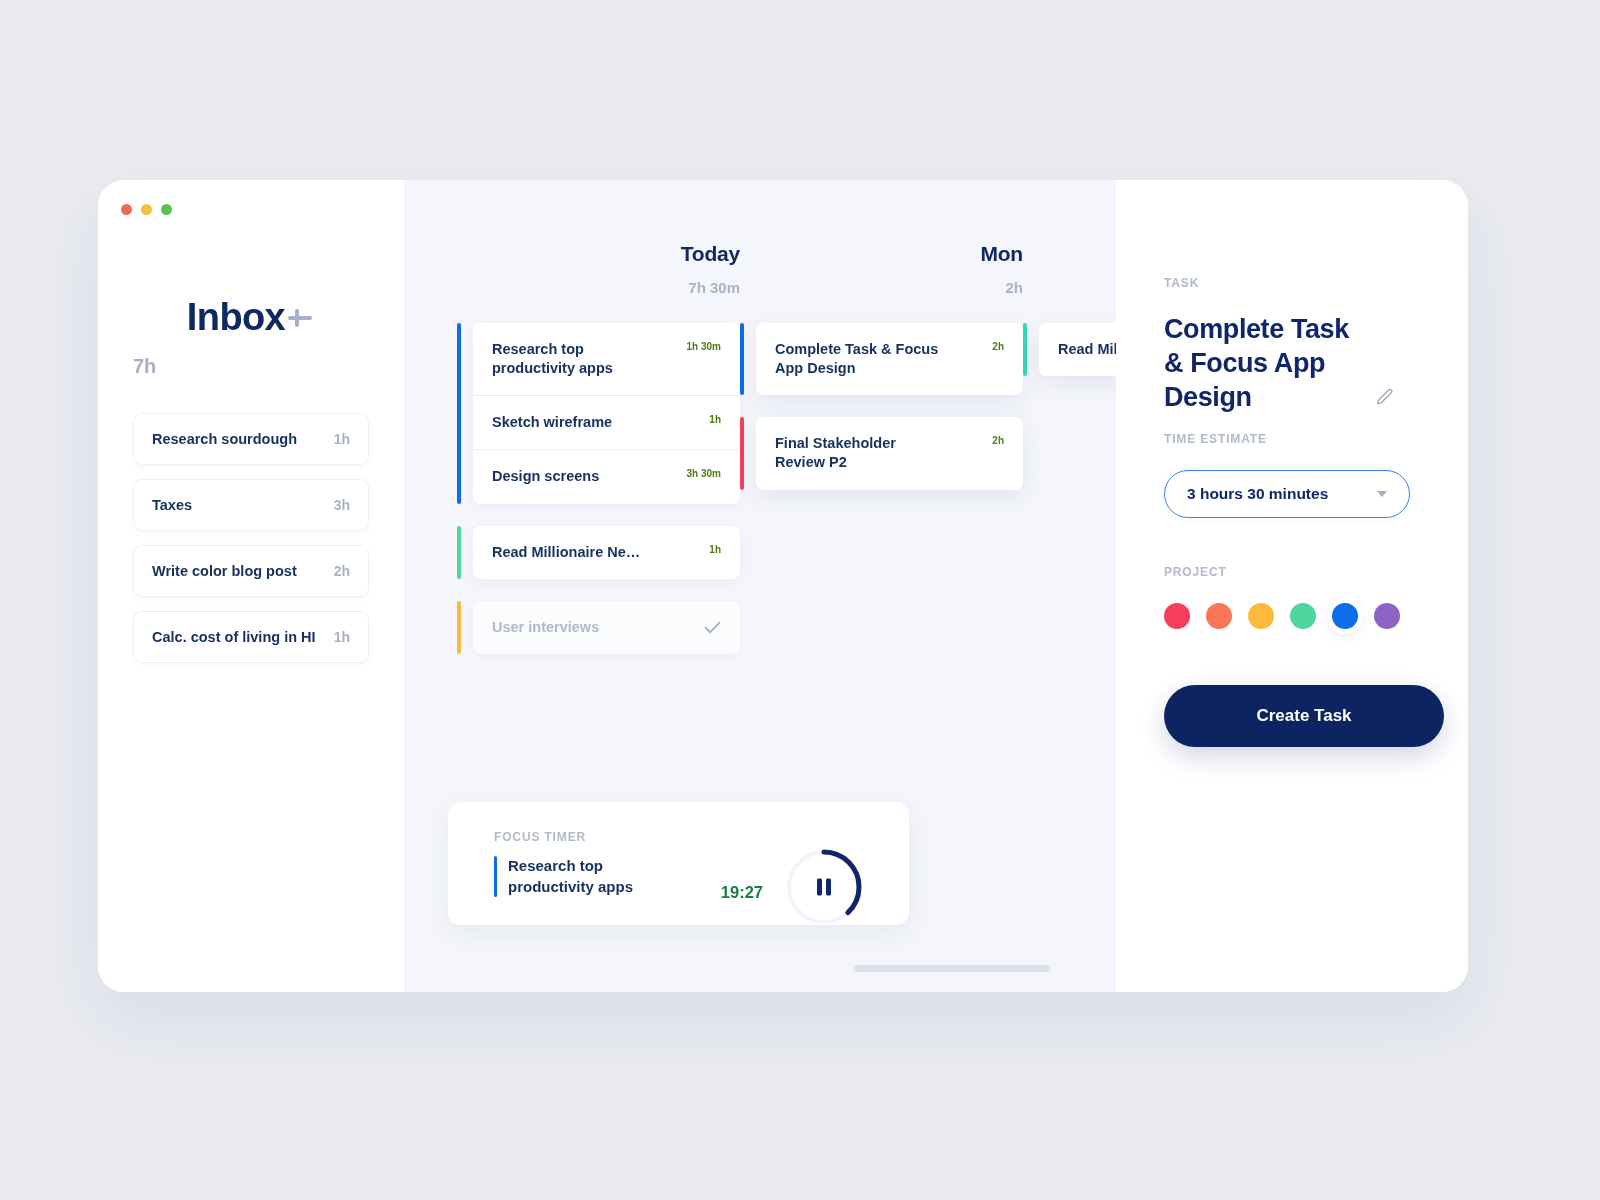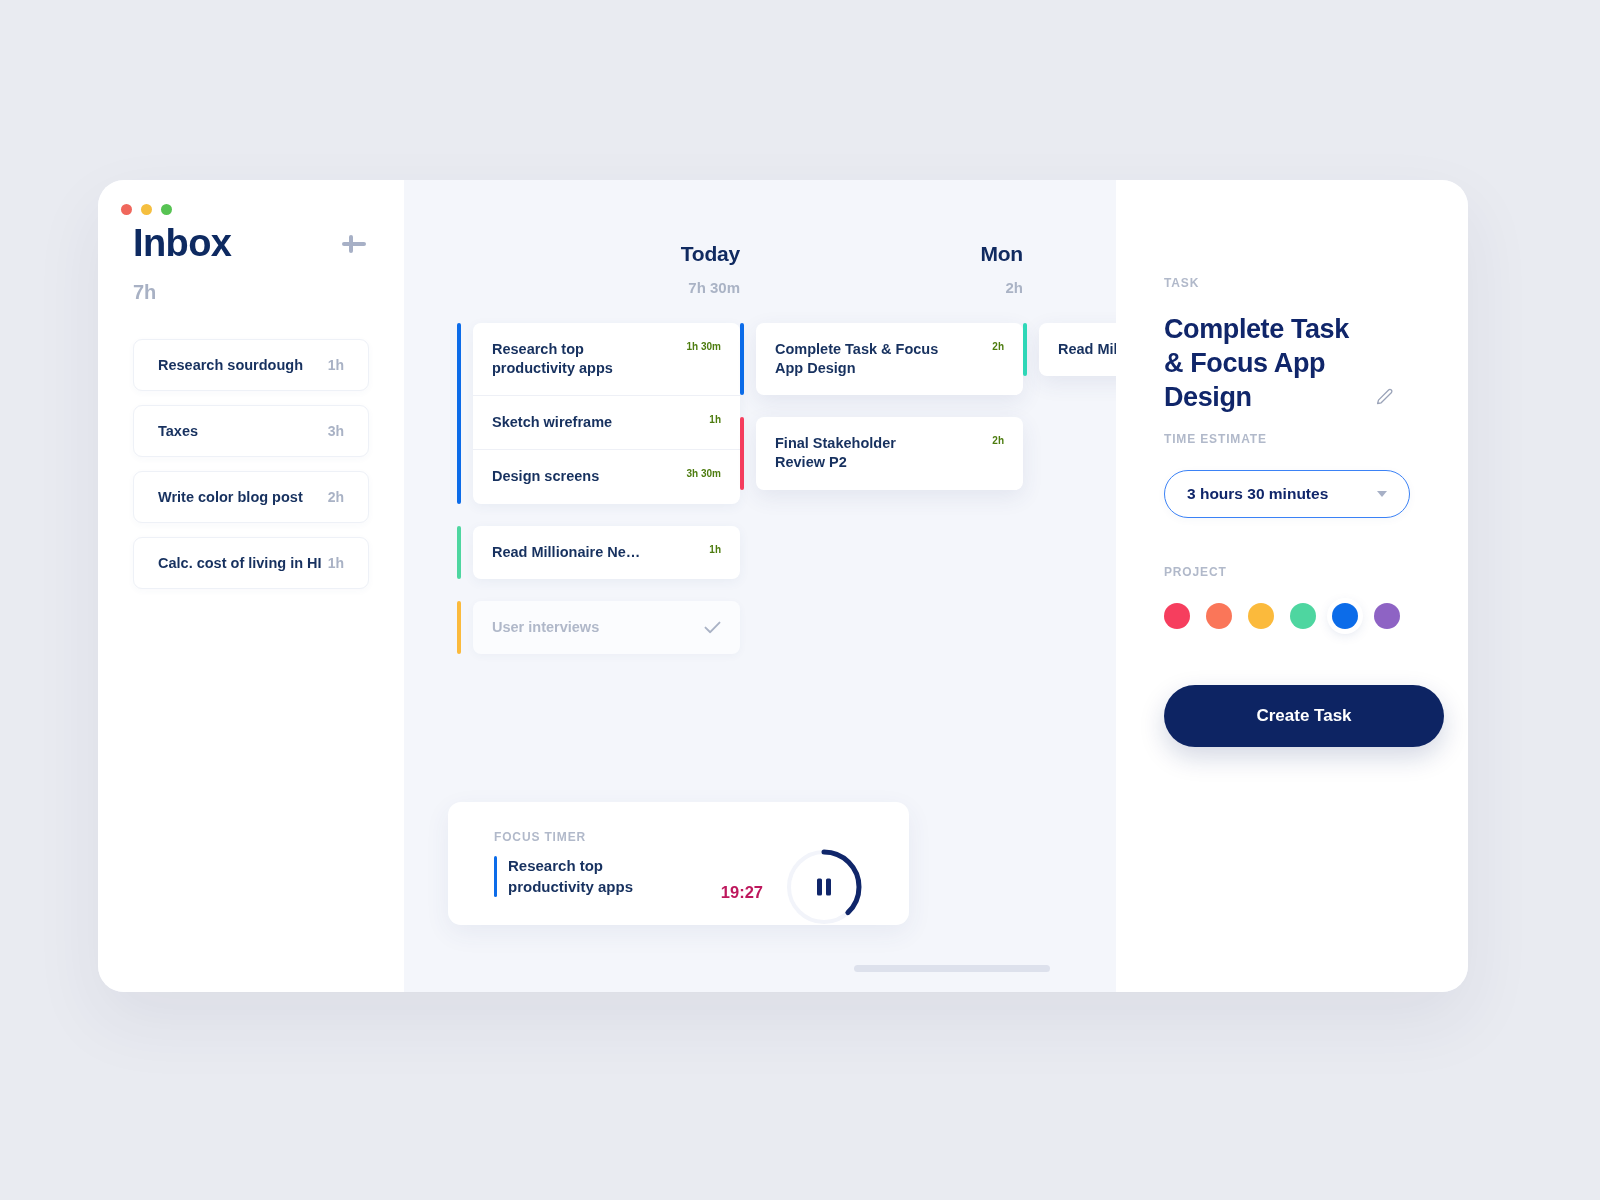--- a/index.html
+++ b/index.html
@@ -36,22 +36,22 @@
     left: 23px; top: 24px;
     display: flex; gap: 9px;
   }
   .traffic-dot { width: 11px; height: 11px; border-radius: 50%; }
   .tl-red { background: #f0675c; }
   .tl-yellow { background: #f5bf3f; }
   .tl-green { background: #5ec council; }
   .tl-green { background: #57c353; }
 
   #inbox-header {
-    display: flex; align-items: center; justify-content: space-between;
-    padding-top: 42px;
+    display: flex; align-items: center; justify-content: center;
+    padding-top: 116px;
   }
   #inbox-title {
     font-size: 38px; font-weight: 700;
     color: #0e2a61; letter-spacing: -0.6px;
   }
   #add-task-button {
     width: 30px; height: 30px;
     position: relative; cursor: pointer;
     flex: 0 0 30px;
   }
@@ -66,21 +66,21 @@
     color: #a8b1c4; margin-top: 16px;
   }
 
   #inbox-list { margin-top: 35px; display: flex; flex-direction: column; gap: 14px; }
   .inbox-item {
     height: 52px;
     background: #ffffff;
     border: 1px solid #eef1f7;
     border-radius: 9px;
     display: flex; align-items: center; justify-content: space-between;
-    padding: 0 24px;
+    padding: 0 18px;
     box-shadow: 0 2px 7px rgba(60,80,130,0.035);
     cursor: pointer;
   }
   .inbox-item-title { font-size: 14.5px; font-weight: 600; color: #17315f; }
   .inbox-item-time { font-size: 14px; font-weight: 600; color: #a9b2c5; }
 
   
   #board {
     flex: 1 1 auto;
     position: relative;
@@ -144,21 +144,21 @@
   #focus-timer-left { display: flex; flex-direction: column; }
   #focus-timer-label {
     font-size: 12px; font-weight: 700; color: #b1b9ca;
     letter-spacing: 0.85px; margin-bottom: 12px;
   }
   #focus-timer-task-wrap { display: flex; gap: 11px; }
   #focus-timer-accent { width: 3px; border-radius: 2px; background: #0c6ce9; flex: 0 0 3px; }
   #focus-timer-task { font-size: 15px; font-weight: 600; color: #17315f; line-height: 1.38; max-width: 165px; }
 
   #focus-timer-right { display: flex; align-items: center; gap: 22px; padding-top: 28px; }
-  #focus-timer-elapsed { font-size: 16.5px; font-weight: 700; color: #be185d; }
+  #focus-timer-elapsed { font-size: 16.5px; font-weight: 700; color: #15803d; }
   #focus-timer-control {
     width: 78px; height: 78px; position: relative; cursor: pointer;
     margin-top: -10px;
   }
   #focus-timer-control svg { position: absolute; left: 0; top: 0; }
   #pause-icon {
     position: absolute; left: 50%; top: 50%;
     transform: translate(-50%,-50%);
     display: flex; gap: 4px;
   }

